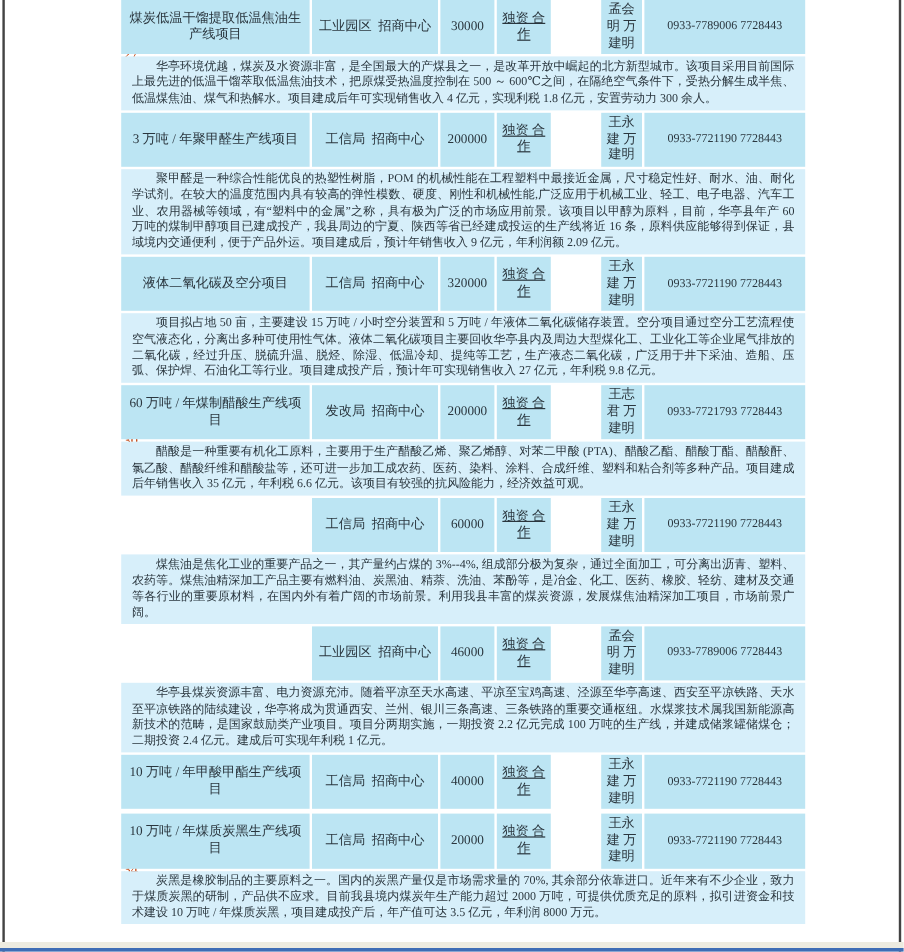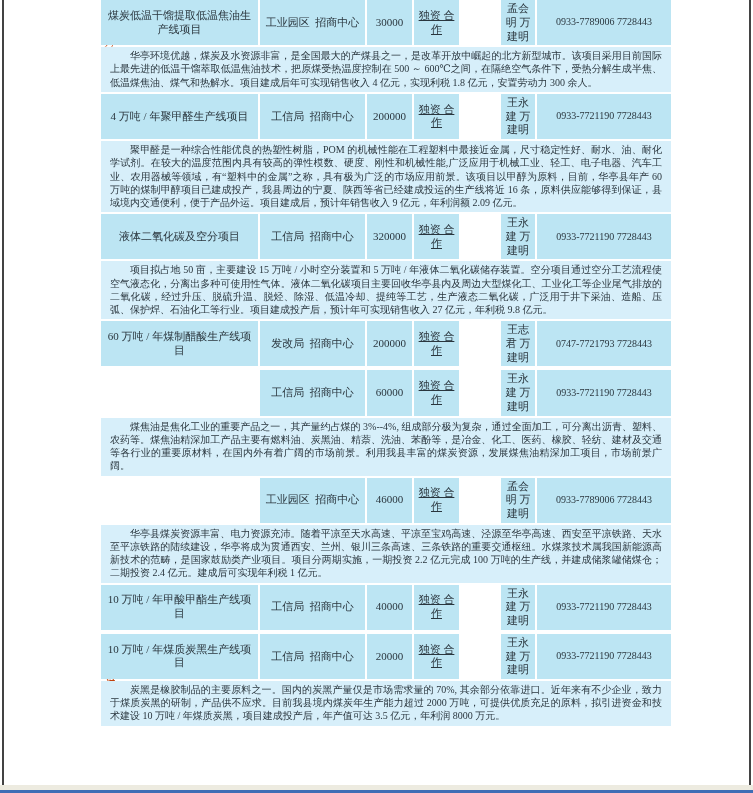--- a/index.html
+++ b/index.html
@@ -62,21 +62,21 @@
     <div class="cell name">煤炭低温干馏提取低温焦油生产线项目</div>
     <div class="cell dept">工业园区  招商中心</div>
     <div class="cell amount">30000</div>
     <div class="cell coop">独资 合作</div>
     <div class="cell contacts">孟会明 万建明</div>
     <div class="cell phone">0933-7789006 7728443</div>
     <div class="desc">华亭环境优越，煤炭及水资源非富，是全国最大的产煤县之一，是改革开放中崛起的北方新型城市。该项目采用目前国际上最先进的低温干馏萃取低温焦油技术，把原煤受热温度控制在 500 ～ 600℃之间，在隔绝空气条件下，受热分解生成半焦、低温煤焦油、煤气和热解水。项目建成后年可实现销售收入 4 亿元，实现利税 1.8 亿元，安置劳动力 300 余人。</div>
   </div>
     <div class="block">
     <div class="num">28</div>
-    <div class="cell name">4 万吨 / 年聚甲醛生产线项目</div>
+    <div class="cell name">3 万吨 / 年聚甲醛生产线项目</div>
     <div class="cell dept">工信局  招商中心</div>
     <div class="cell amount">200000</div>
     <div class="cell coop">独资 合作</div>
     <div class="cell contacts">王永建 万建明</div>
     <div class="cell phone">0933-7721190 7728443</div>
     <div class="desc">聚甲醛是一种综合性能优良的热塑性树脂，POM 的机械性能在工程塑料中最接近金属，尺寸稳定性好、耐水、油、耐化学试剂。在较大的温度范围内具有较高的弹性模数、硬度、刚性和机械性能,广泛应用于机械工业、轻工、电子电器、汽车工业、农用器械等领域，有“塑料中的金属”之称，具有极为广泛的市场应用前景。该项目以甲醇为原料，目前，华亭县年产 60 万吨的煤制甲醇项目已建成投产，我县周边的宁夏、陕西等省已经建成投运的生产线将近 16 条，原料供应能够得到保证，县域境内交通便利，便于产品外运。项目建成后，预计年销售收入 9 亿元，年利润额 2.09 亿元。</div>
   </div>
     <div class="block odd">
     <div class="num">29</div>
     <div class="cell name">液体二氧化碳及空分项目</div>
@@ -87,21 +87,22 @@
     <div class="cell phone">0933-7721190 7728443</div>
     <div class="desc">项目拟占地 50 亩，主要建设 15 万吨 / 小时空分装置和 5 万吨 / 年液体二氧化碳储存装置。空分项目通过空分工艺流程使空气液态化，分离出多种可使用性气体。液体二氧化碳项目主要回收华亭县内及周边大型煤化工、工业化工等企业尾气排放的二氧化碳，经过升压、脱硫升温、脱烃、除湿、低温冷却、提纯等工艺，生产液态二氧化碳，广泛用于井下采油、造船、压弧、保护焊、石油化工等行业。项目建成投产后，预计年可实现销售收入 27 亿元，年利税 9.8 亿元。</div>
   </div>
     <div class="block">
     <div class="num">30</div>
     <div class="cell name">60 万吨 / 年煤制醋酸生产线项目</div>
     <div class="cell dept">发改局  招商中心</div>
     <div class="cell amount">200000</div>
     <div class="cell coop">独资 合作</div>
     <div class="cell contacts">王志君 万建明</div>
-    <div class="cell phone">0747-7721793 7728443</div>
+    <div class="cell phone">0933-7721793 7728443</div>
+    <div class="desc">醋酸是一种重要有机化工原料，主要用于生产醋酸乙烯、聚乙烯醇、对苯二甲酸 (PTA)、醋酸乙酯、醋酸丁酯、醋酸酐、氯乙酸、醋酸纤维和醋酸盐等，还可进一步加工成农药、医药、染料、涂料、合成纤维、塑料和粘合剂等多种产品。项目建成后年销售收入 35 亿元，年利税 6.6 亿元。该项目有较强的抗风险能力，经济效益可观。</div>
   </div>
     <div class="block odd">
     <div class="num">31</div>
     <div class="cell dept">工信局  招商中心</div>
     <div class="cell amount">60000</div>
     <div class="cell coop">独资 合作</div>
     <div class="cell contacts">王永建 万建明</div>
     <div class="cell phone">0933-7721190 7728443</div>
     <div class="desc">煤焦油是焦化工业的重要产品之一，其产量约占煤的 3%--4%, 组成部分极为复杂，通过全面加工，可分离出沥青、塑料、农药等。煤焦油精深加工产品主要有燃料油、炭黑油、精萘、洗油、苯酚等，是冶金、化工、医药、橡胶、轻纺、建材及交通等各行业的重要原材料，在国内外有着广阔的市场前景。利用我县丰富的煤炭资源，发展煤焦油精深加工项目，市场前景广阔。</div>
   </div>

